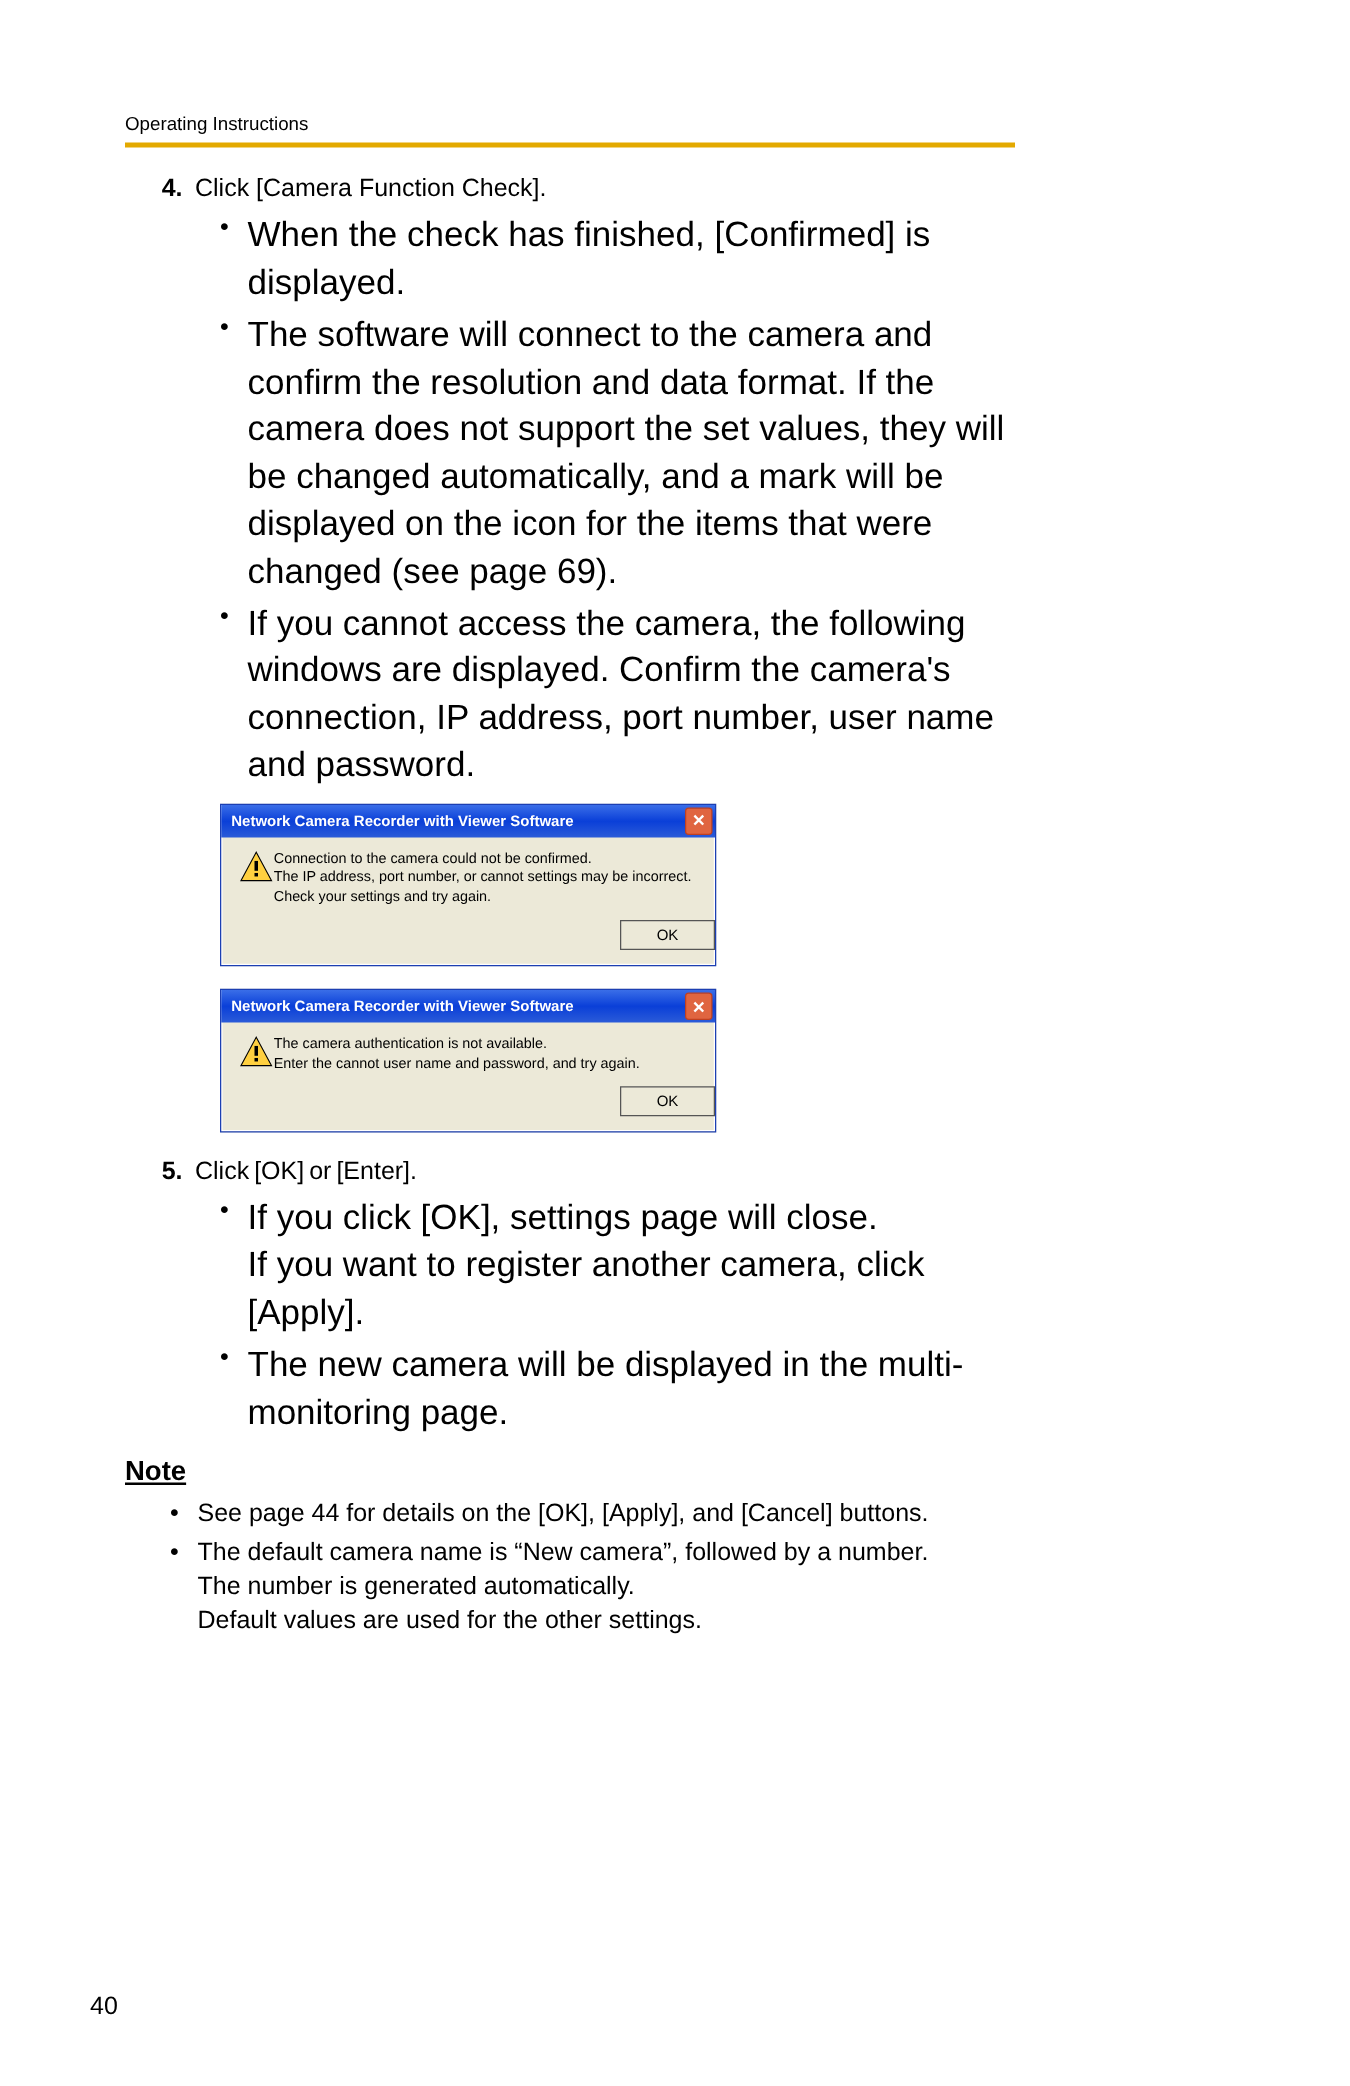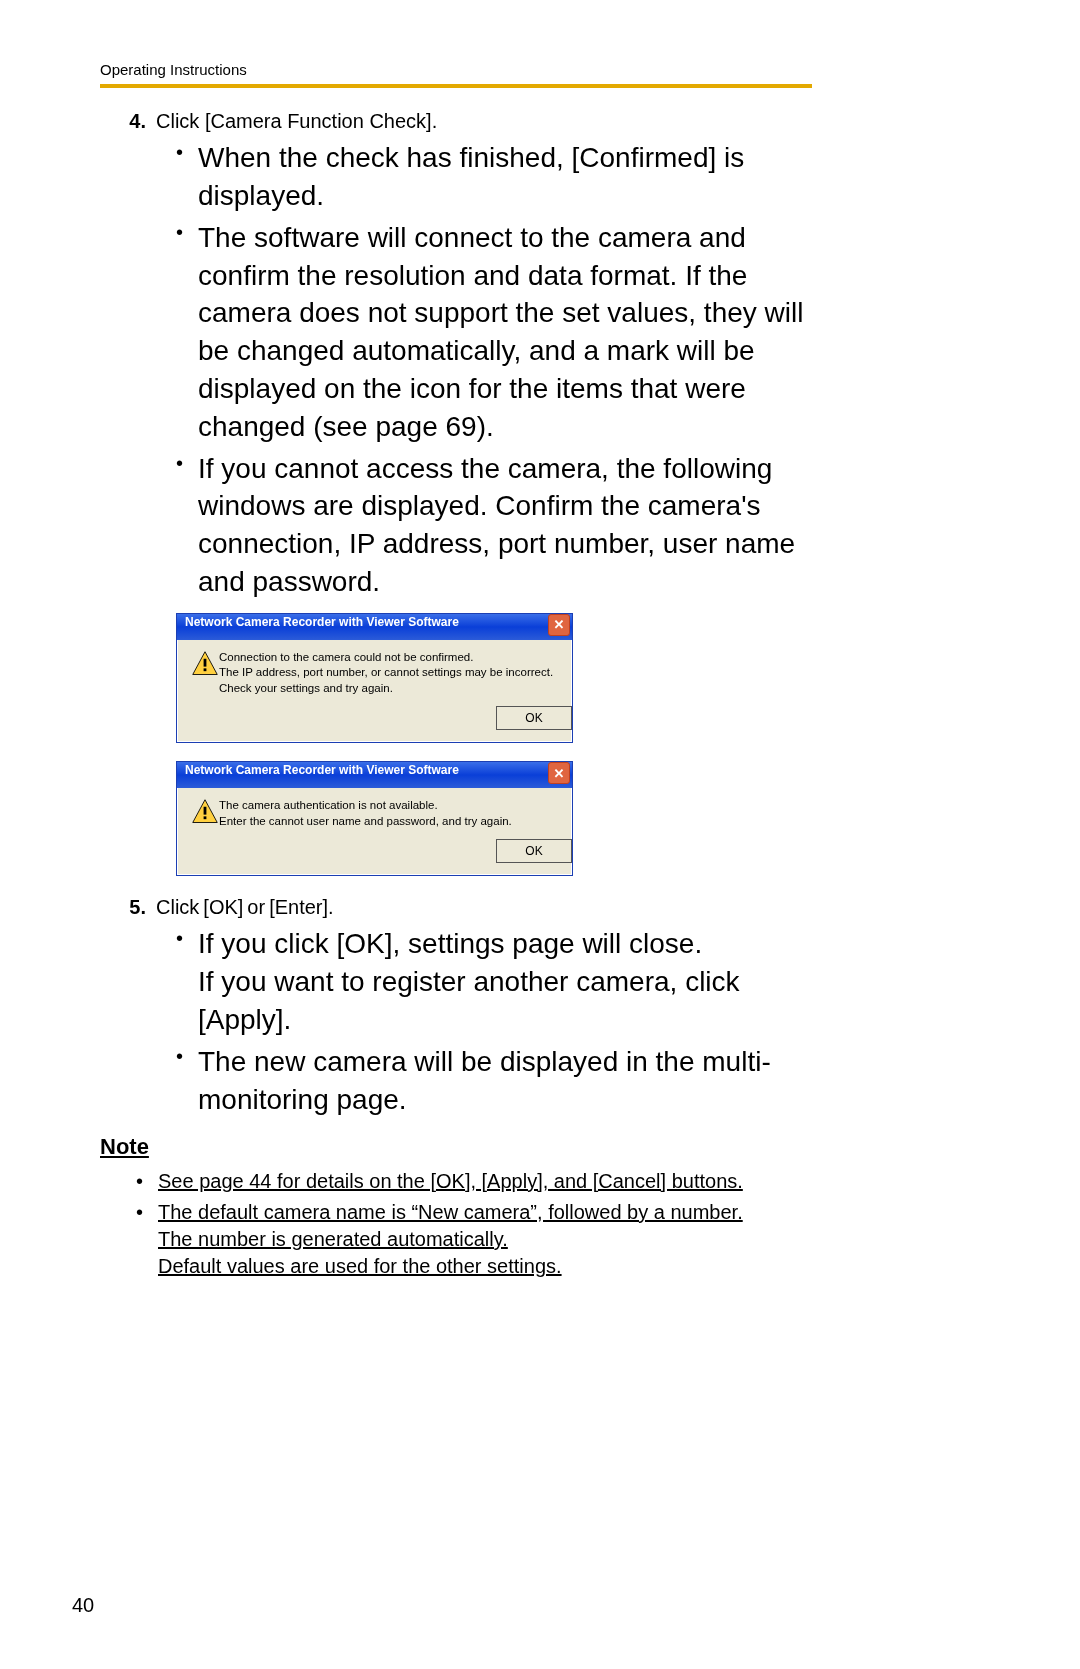--- a/index.html
+++ b/index.html
@@ -9,21 +9,21 @@
     font-family: Arial, Helvetica, sans-serif;
     color: #000;
     font-size: 18px;
     line-height: 1.35;
   }
   .page {
     width: 892px;
     height: 1669px;
     position: relative;
     box-sizing: border-box;
-    padding: 60px 80px 40px 100px;
+    padding: 90px 80px 40px 100px;
   }
   .header-label {
     font-size: 15px;
     margin-bottom: 4px;
   }
   .rule {
     height: 4px;
     background: #e3a900;
     margin-bottom: 20px;
   }
@@ -65,35 +65,34 @@
     font-weight: bold;
     font-size: 22px;
     text-decoration: underline;
     margin: 14px 0 6px 0;
   }
   .note-bullets {
     padding-left: 36px;
   }
   .note-bullets .bullet .txt {
     font-size: 20px;
-    text-decoration: underline;
   }
   .dialogs {
     margin: 12px 0 14px 76px;
   }
   .dialog {
     width: 395px;
     border: 1px solid #1c3fb3;
     background: #ece9d8;
     margin-bottom: 18px;
     box-shadow: 0 0 0 1px #fff inset;
   }
   .dlg-title {
     display: flex;
-    align-items: flex-start;
+    align-items: center;
     height: 26px;
     background: linear-gradient(#3a6ee8, #0a3fd8 50%, #2b5bd8);
     color: #fff;
     font-size: 12px;
     font-weight: bold;
     padding: 0 2px 0 8px;
   }
   .dlg-title .t { flex: 1; white-space: nowrap; overflow: hidden; }
   .dlg-close {
     width: 20px;

